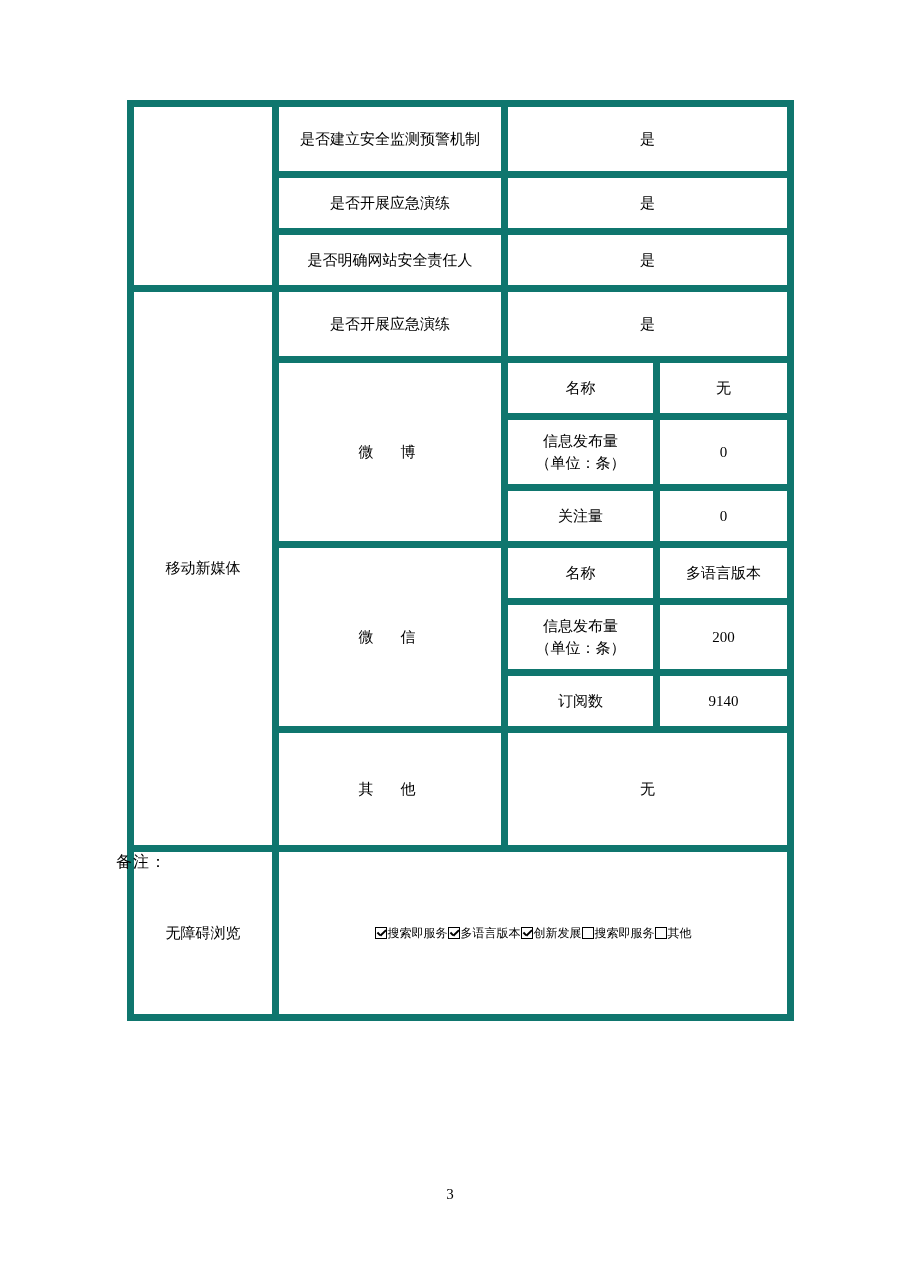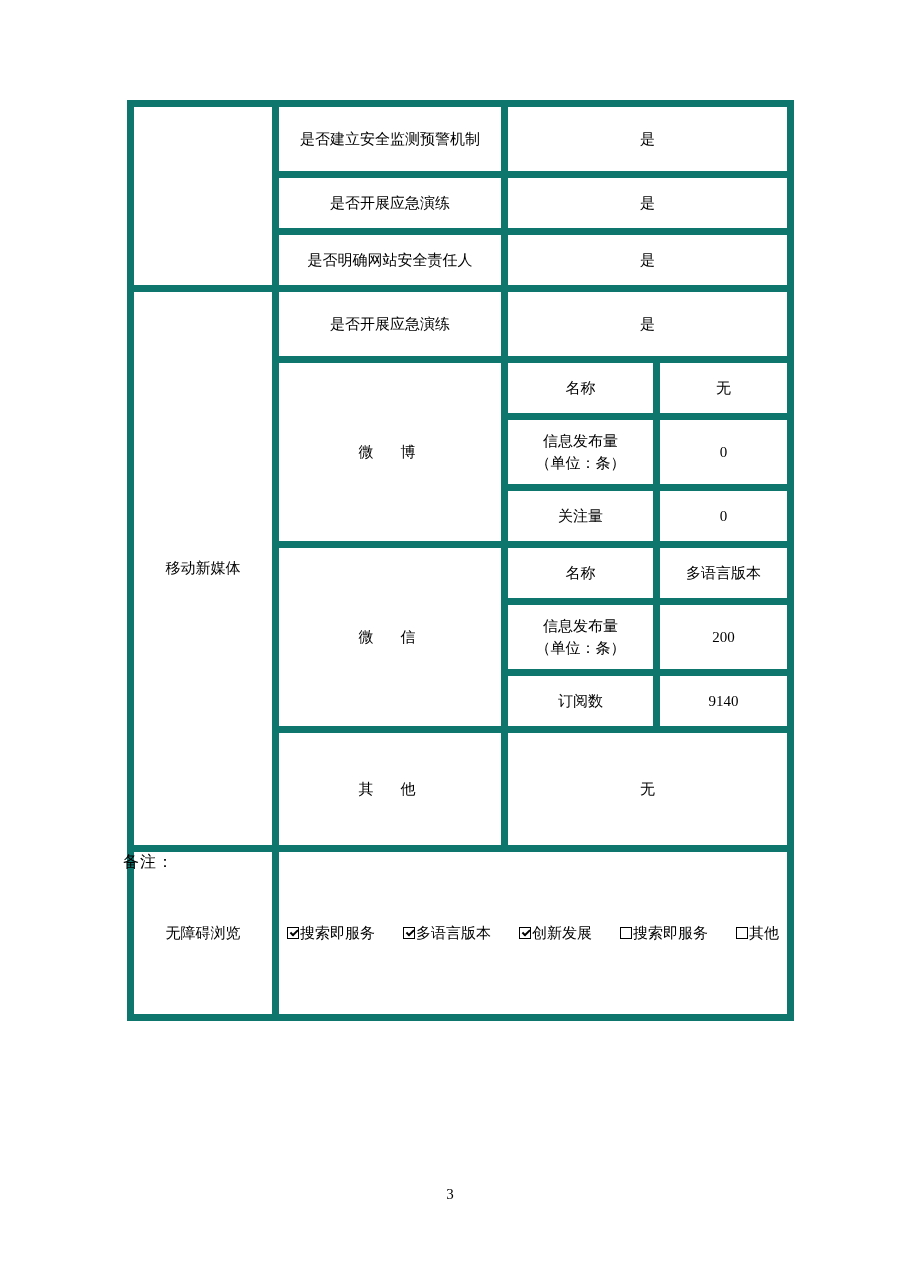--- a/index.html
+++ b/index.html
@@ -58,22 +58,21 @@
   .innov-row td {
     height: 150px;
     vertical-align: middle;
   }
   .checks {
     display: flex;
     flex-direction: row;
     align-items: center;
     justify-content: center;
     flex-wrap: nowrap;
-    font-size: 15px;
-    gap: 28px;
+    font-size: 12px;
   }
   .chk-item {
     display: inline-flex;
     align-items: center;
     white-space: nowrap;
   }
   .box {
     display: inline-block;
     width: 12px;
     height: 12px;
@@ -98,21 +97,21 @@
     position: absolute;
     left: 3.2px;
     top: 3.5px;
     width: 8px;
     height: 1.5px;
     background: #000;
     transform: rotate(-45deg);
   }
   .note {
     position: absolute;
-    left: 123px;
+    left: 116px;
     top: 852px;
     font-size: 16px;
     letter-spacing: 1px;
   }
   .page-number {
     position: absolute;
     left: 0;
     right: 0;
     top: 1186px;
     text-align: center;

